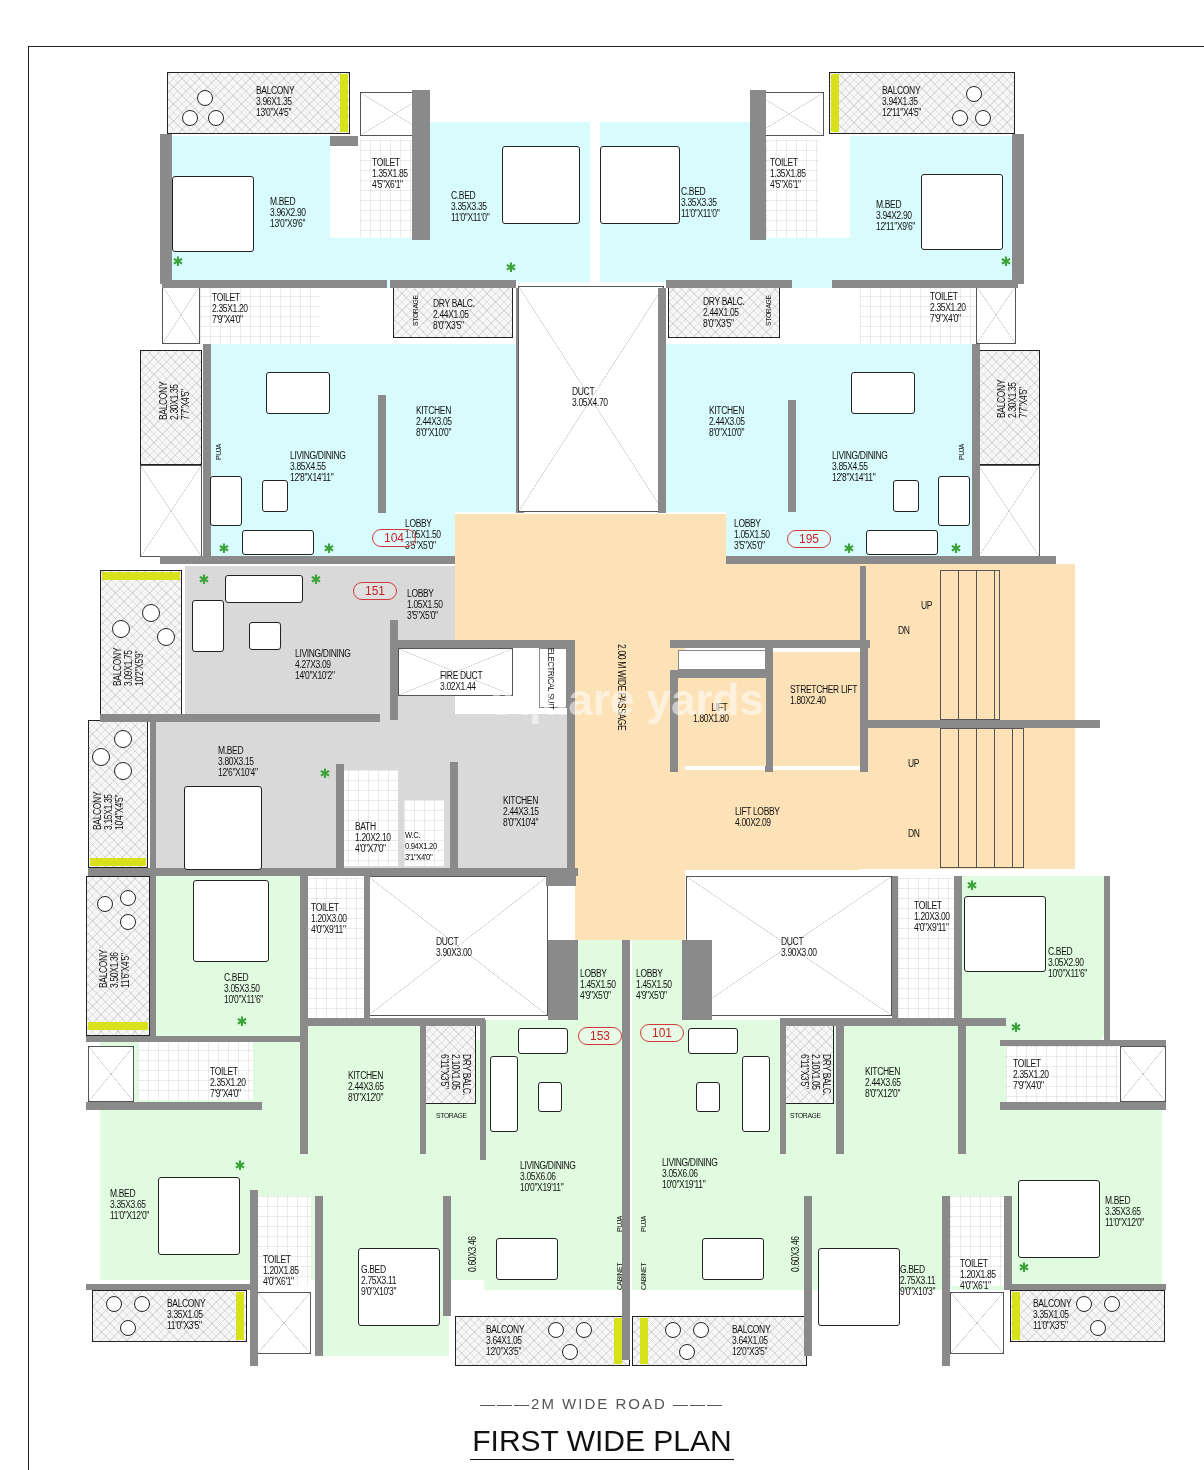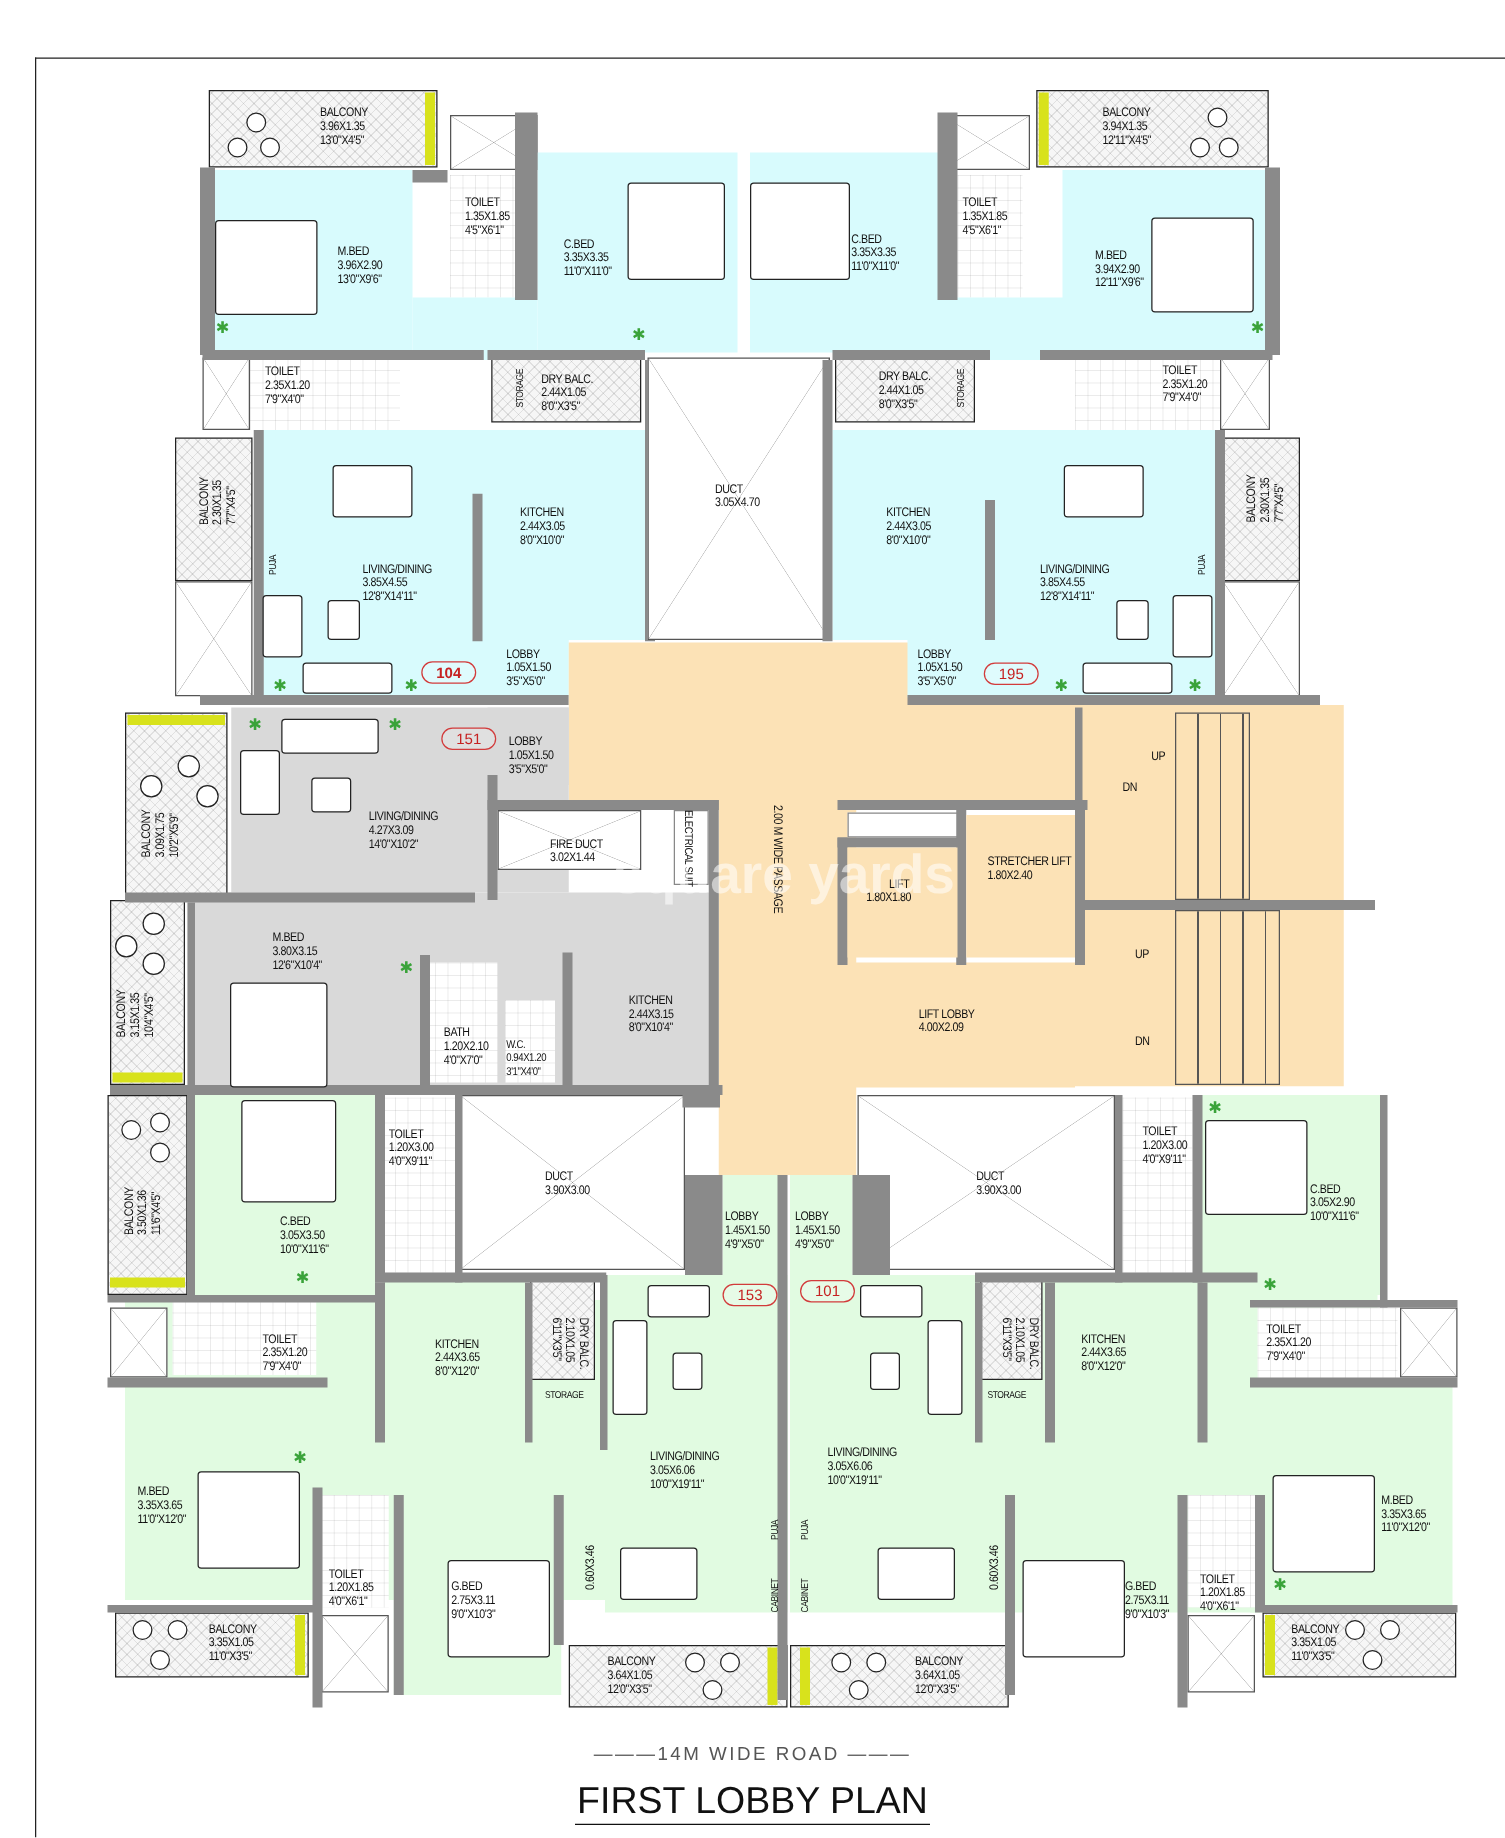--- a/index.html
+++ b/index.html
@@ -118,21 +118,21 @@
   <div class="room-label" style="left:290px;top:450px;">
     <span class="n">LIVING/DINING</span>
     <span class="n">3.85X4.55</span>
     <span class="n">12'8"X14'11"</span>
   </div>
   <div class="room-label" style="left:405px;top:518px;">
     <span class="n">LOBBY</span>
     <span class="n">1.05X1.50</span>
     <span class="n">3'5"X5'0"</span>
   </div>
-  <div class="unit-badge" style="left:337px;top:529px;font-weight:bold;">104</div>
+  <div class="unit-badge" style="left:372px;top:529px;">104</div>
 
   <div class="blk duct" style="left:518px;top:286px;width:146px;height:226px;"></div>
   <div class="room-label" style="left:572px;top:386px;">
     <span class="n">DUCT</span>
     <span class="n">3.05X4.70</span>
   </div>
   <div class="blk" style="left:455px;top:514px;width:405px;height:130px;background:#fce2b6;"></div>
   <div class="blk" style="left:575px;top:640px;width:110px;height:300px;background:#fce2b6;"></div>
   <div class="blk" style="left:670px;top:770px;width:190px;height:100px;background:#fce2b6;"></div>
   <div class="blk" style="left:860px;top:564px;width:215px;height:305px;background:#fce2b6;"></div>
@@ -589,15 +589,15 @@
   <div class="plant" style="left:310px;top:574px;">✱</div>
   <div class="plant" style="left:319px;top:768px;">✱</div>
   <div class="plant" style="left:236px;top:1016px;">✱</div>
   <div class="plant" style="left:966px;top:880px;">✱</div>
   <div class="plant" style="left:1010px;top:1022px;">✱</div>
   <div class="plant" style="left:234px;top:1160px;">✱</div>
   <div class="plant" style="left:1018px;top:1262px;">✱</div>
 
   <div class="watermark">square yards</div>
 
-  <div class="title-road">———14M WIDE ROAD ———</div>
-  <div class="title-main"><span>FIRST LOBBY PLAN</span></div>
+  <div class="title-road">———2M WIDE ROAD ———</div>
+  <div class="title-main"><span>FIRST WIDE PLAN</span></div>
 </div>
 
 </body></html>

